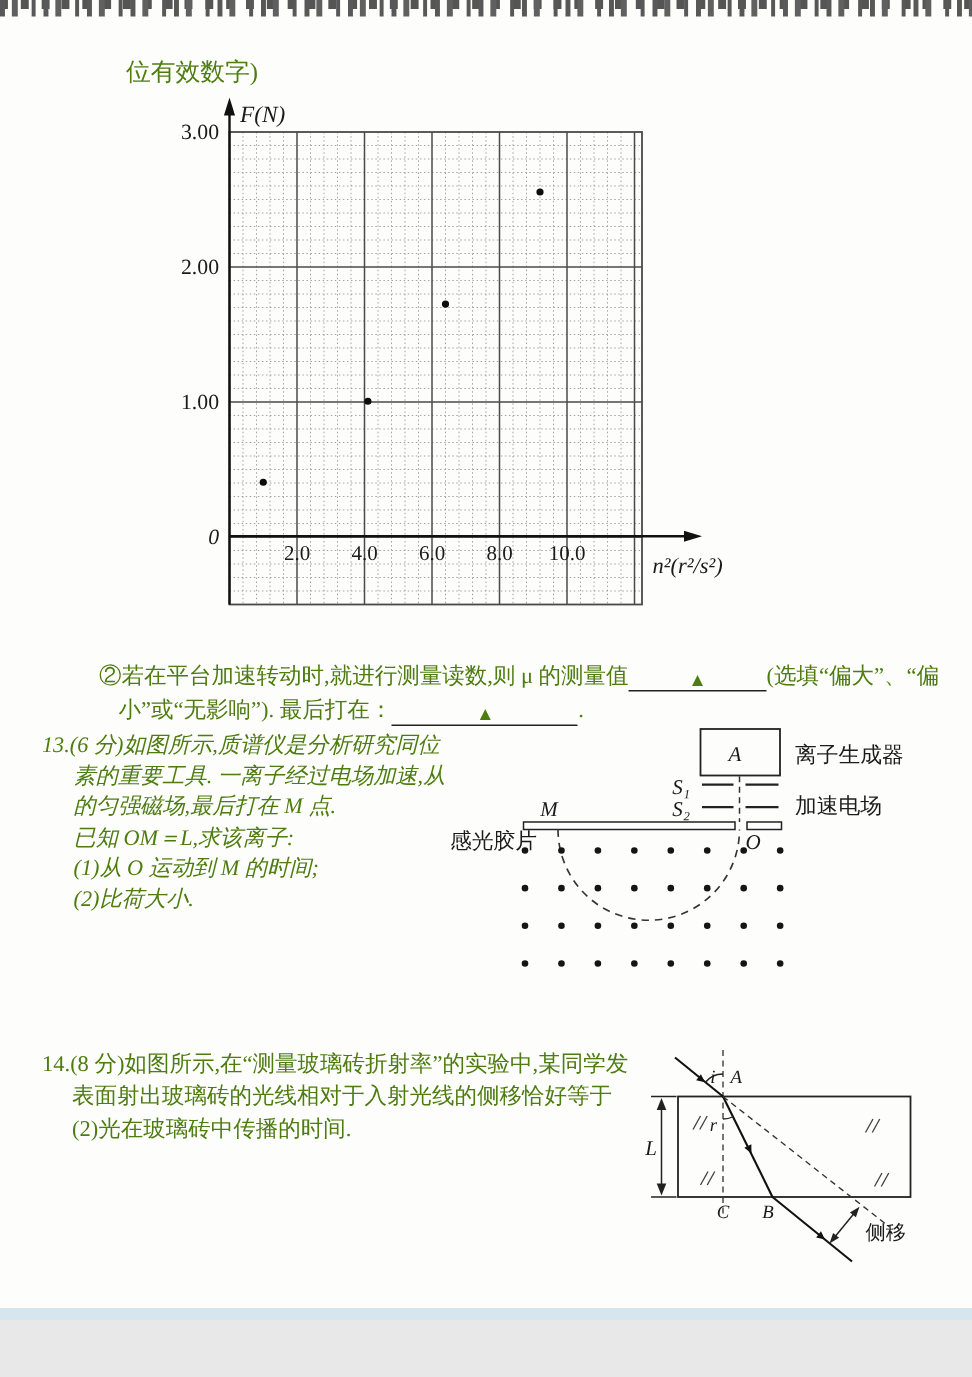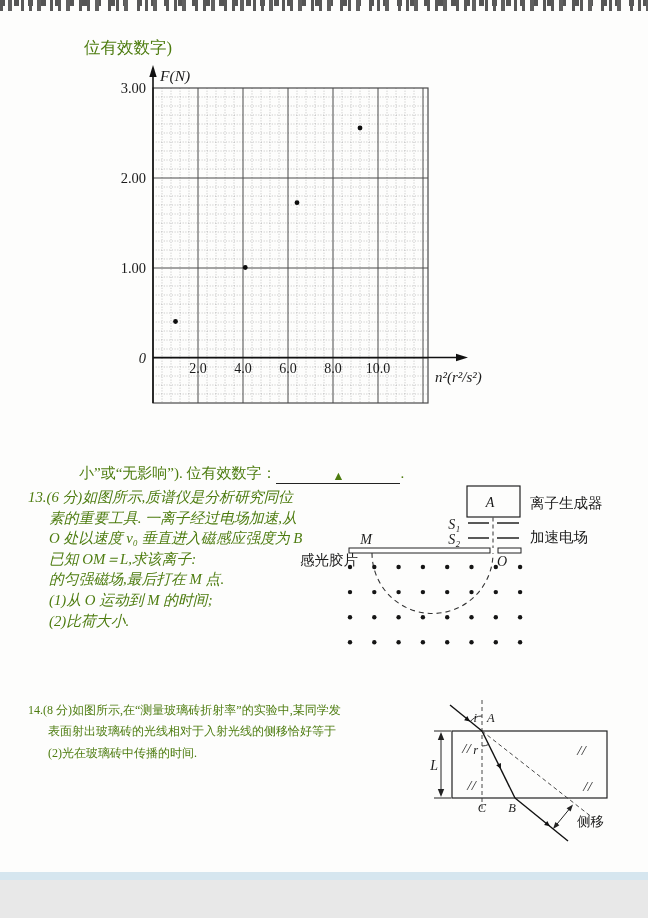--- a/index.html
+++ b/index.html
@@ -20,21 +20,21 @@
   }
   #cutoff-text{position:absolute;left:84px;top:37px;font-size:16.5px;white-space:nowrap;}
   #chart-wrap{position:absolute;left:80px;top:55px;width:434px;height:360px;}
   .qline{white-space:nowrap;}
   #q2-line1{position:absolute;left:66px;top:441px;font-size:15px;white-space:nowrap;}
   #q2-line2{position:absolute;left:79px;top:464px;font-size:15px;white-space:nowrap;}
   .blank{display:inline-block;border-bottom:1.4px solid #222;text-align:center;
          font-size:12.5px;line-height:14px;vertical-align:baseline;transform:translateY(2px);}
   .b1{width:92px}.b2{width:124px}
   #q13-text{position:absolute;left:28px;top:487px;width:320px;font-size:14.8px;line-height:20.6px;font-style:italic;}
-  #q14-text{position:absolute;left:28px;top:700px;width:425px;font-size:12px;line-height:21.4px;font-family:Liberation Serif, serif;}
+  #q14-text{position:absolute;left:28px;top:700px;width:425px;font-size:15px;line-height:21.4px;font-family:Liberation Serif, serif;}
   #q13-text .ind{padding-left:21px;}
   #q14-text .ind{padding-left:20px;}
   #q13-svg{position:absolute;left:300px;top:478px;}
   #q14-svg{position:absolute;left:425px;top:690px;}
   #footer{position:absolute;left:158px;top:886px;width:260px;text-align:center;font-size:15px;margin-top:28px;}
   #bottom-strip{position:absolute;left:0;bottom:0;width:648px;height:8px;background:#d6e6ef;}
   svg text{fill:#1b1b1b;}
   .svg-cjk{font-size:14.5px;font-family:"Liberation Serif","DejaVu Serif",serif;}
   .svg-var{font-size:14px;font-style:italic;font-family:"Liberation Serif","DejaVu Serif",serif;}
   .svg-var-s{font-size:12.5px;font-style:italic;font-family:"Liberation Serif","DejaVu Serif",serif;}
@@ -130,30 +130,32 @@
         <text x="298" y="318" text-anchor="middle" font-size="14">10.0</text>
         <text x="80" y="26" font-size="15.5" font-style="italic">F(N)</text>
         <text x="355" y="327" font-size="15" font-style="italic">n²(r²/s²)</text>
         <circle cx="95.5" cy="266.5" r="2.4" fill="#0d0d0d"></circle>
         <circle cx="165.25" cy="212.5" r="2.4" fill="#0d0d0d"></circle>
         <circle cx="217" cy="147.7" r="2.4" fill="#0d0d0d"></circle>
         <circle cx="280" cy="73.00000000000003" r="2.4" fill="#0d0d0d"></circle>
       </svg>
   </div>
 
+  <div id="q2-line1" class="qline">
+    <span>②若在平台加速转动时,就进行测量读数,则 μ 的测量值</span><span class="blank b1">▲</span><span>(选填“偏大”、“偏</span>
+  </div>
   <div id="q2-line2" class="qline">
-    <span>小”或“无影响”). 位有效数字：</span><span class="blank b2">▲</span><span>.</span>
+    <span>小”或“无影响”). 最后打在：</span><span class="blank b2">▲</span><span>.</span>
   </div>
 
   <div id="q13-text">
     <div class="qline">13.(6 分)如图所示,质谱仪是分析研究同位</div>
     <div class="qline ind">素的重要工具. 一离子经过电场加速,从</div>
-    <div class="qline ind">O 处以速度 v₀ 垂直进入磁感应强度为 B</div>
+    <div class="qline ind">的匀强磁场,最后打在 M 点.</div>
     <div class="qline ind">已知 OM＝L,求该离子:</div>
-    <div class="qline ind">的匀强磁场,最后打在 M 点.</div>
     <div class="qline ind">(1)从 O 运动到 M 的时间;</div>
     <div class="qline ind">(2)比荷大小.</div>
   </div>
 
   <svg id="q13-svg" width="348" height="185" viewBox="0 0 348 185">
     <rect x="167" y="8" width="53" height="31" fill="none" stroke="#222" stroke-width="1.2"></rect>
     <text x="190" y="29" text-anchor="middle" class="svg-var">A</text>
     <text x="230" y="30" class="svg-cjk">离子生成器</text>
     <text x="160" y="51" text-anchor="end" class="svg-var">S₁</text>
     <text x="160" y="66" text-anchor="end" class="svg-var">S₂</text>

